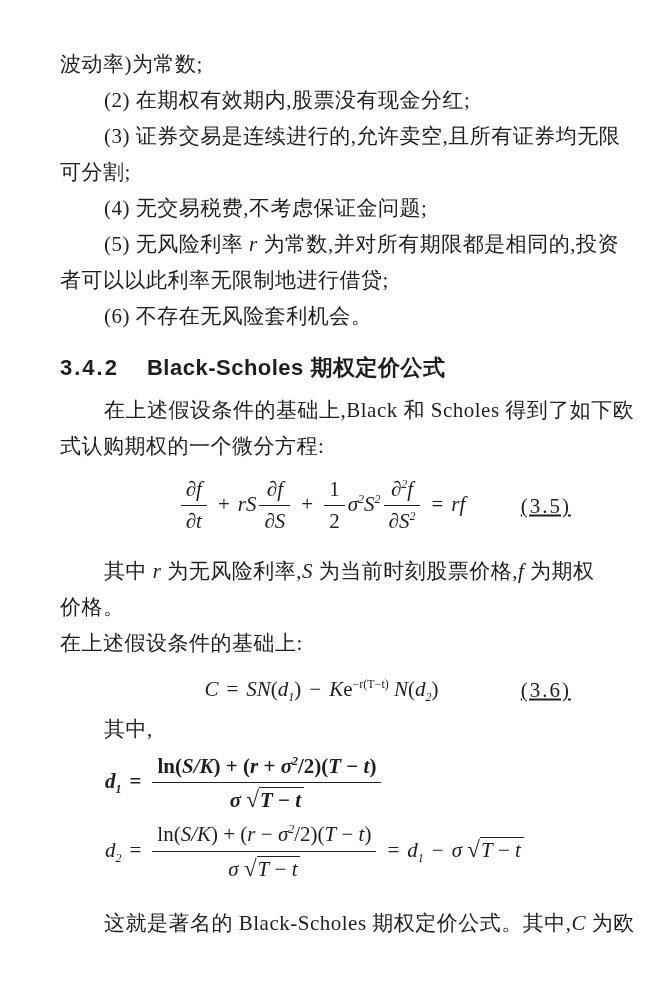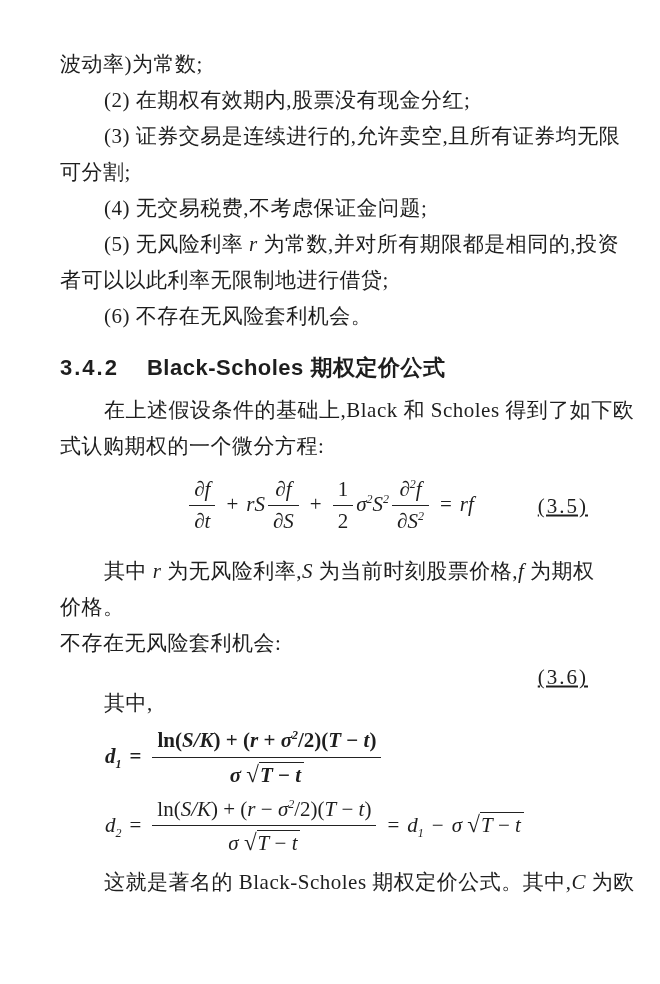--- a/index.html
+++ b/index.html
@@ -10,21 +10,21 @@
   .page {
     position: relative;
     width: 660px;
     height: 984px;
     background: #ffffff;
     overflow: hidden;
     font-family: "Liberation Serif", "DejaVu Serif", serif;
     color: #1e1e1e;
   }
   .content {
-    padding: 46px 60px 0 60px;
+    padding: 46px 77px 0 60px;
   }
   
   .tline {
     font-size: 21px;
     line-height: 36px;
     white-space: nowrap;
     letter-spacing: 0.5px;
   }
   .tline.ind {
     padding-left: 44px;
@@ -106,21 +106,21 @@
     letter-spacing: 2px;
     text-decoration: underline;
   }
   .eqleft {
     text-align: left;
     padding-left: 45px;
   }
   .eqleft.d1 { margin-top: 6px; font-weight: bold; }
   .eqleft.d2 { margin-top: 7px; }
   .para2 { margin-top: 12px; }
-  .closing { margin-top: 6px; }
+  .closing { margin-top: 22px; }
 </style>
 </head>
 <body>
 
 <div class="page">
   <div class="content">
 
     <div>
         <div class="tline"><span>波动率)为常数;</span></div>
         <div class="tline ind"><span>(2) 在期权有效期内,股票没有现金分红;</span></div>
@@ -145,24 +145,25 @@
       <span class="math"><span class="frac"><span class="num"><span class="it">∂f</span></span><span class="den"><span class="it">∂t</span></span></span><span class="op">+</span><span class="it">rS</span><span class="frac"><span class="num"><span class="it">∂f</span></span><span class="den"><span class="it">∂S</span></span></span><span class="op">+</span><span class="frac"><span class="num"><span>1</span></span><span class="den"><span>2</span></span></span><span class="it">σ<sup>2</sup></span><span class="it">S<sup>2</sup></span><span class="frac"><span class="num"><span class="it">∂<sup>2</sup></span><span class="it">f</span></span><span class="den"><span class="it">∂S<sup>2</sup></span></span></span><span class="op">=</span><span class="it">rf</span></span>
       <span class="eqtag">(3.5)</span>
     </div>
 
     <div class="para2">
         <div class="tline ind"><span>其中 </span><span class="it">r</span><span> 为无风险利率,</span><span class="it">S</span><span> 为当前时刻股票价格,</span><span class="it">f</span><span> 为期权</span></div>
         <div class="tline"><span>价格。</span></div>
       </div>
 
     <div>
-        <div class="tline"><span>不存在无风险套利机会:</span></div>
+        <div class="tline"><span>在上述假设条件的基础上:</span></div>
       </div>
 
     <div class="eqrow eq36">
+      <span class="math"><span class="it">C</span><span class="op">=</span><span class="it">SN</span><span>(</span><span class="it">d<sub>1</sub></span><span>)</span><span class="op">−</span><span class="it">K</span><span>e<sup>−r(T−t)</sup></span><span> </span><span class="it">N</span><span>(</span><span class="it">d<sub>2</sub></span><span>)</span></span>
       <span class="eqtag">(3.6)</span>
     </div>
 
     <div>
         <div class="tline ind"><span>其中,</span></div>
       </div>
 
     <div class="math eqleft d1"><span class="it">d<sub>1</sub></span><span class="op">=</span><span class="frac"><span class="num"><span>ln(</span><span class="it">S/K</span><span>) + (</span><span class="it">r</span><span> + </span><span class="it">σ<sup>2</sup></span><span>/2)(</span><span class="it">T</span><span> − </span><span class="it">t</span><span>)</span></span><span class="den"><span class="it">σ </span><span class="sqrt"><span class="radical">√</span><span class="radicand"><span class="it">T</span><span> − </span><span class="it">t</span></span></span></span></span></div>
 
     <div class="math eqleft d2"><span class="it">d<sub>2</sub></span><span class="op">=</span><span class="frac"><span class="num"><span>ln(</span><span class="it">S/K</span><span>) + (</span><span class="it">r</span><span> − </span><span class="it">σ<sup>2</sup></span><span>/2)(</span><span class="it">T</span><span> − </span><span class="it">t</span><span>)</span></span><span class="den"><span class="it">σ </span><span class="sqrt"><span class="radical">√</span><span class="radicand"><span class="it">T</span><span> − </span><span class="it">t</span></span></span></span></span><span class="op">=</span><span class="it">d<sub>1</sub></span><span class="op">−</span><span class="it">σ </span><span class="sqrt"><span class="radical">√</span><span class="radicand"><span class="it">T</span><span> − </span><span class="it">t</span></span></span></div>

